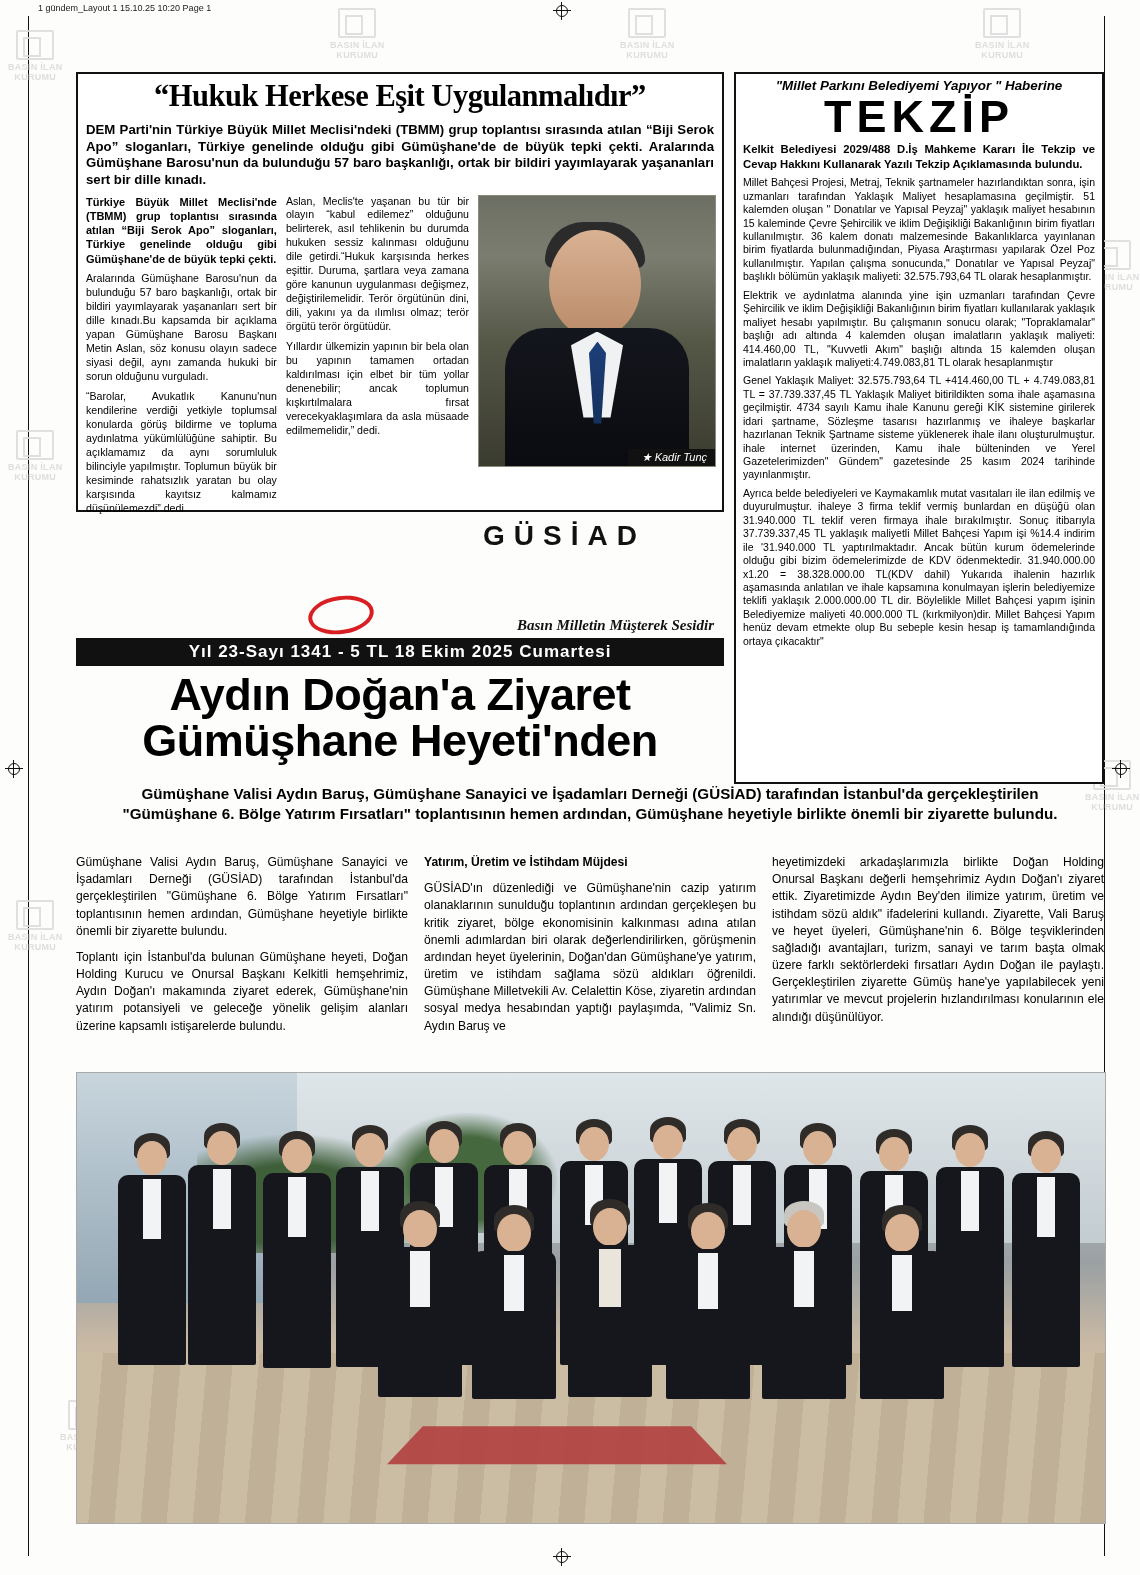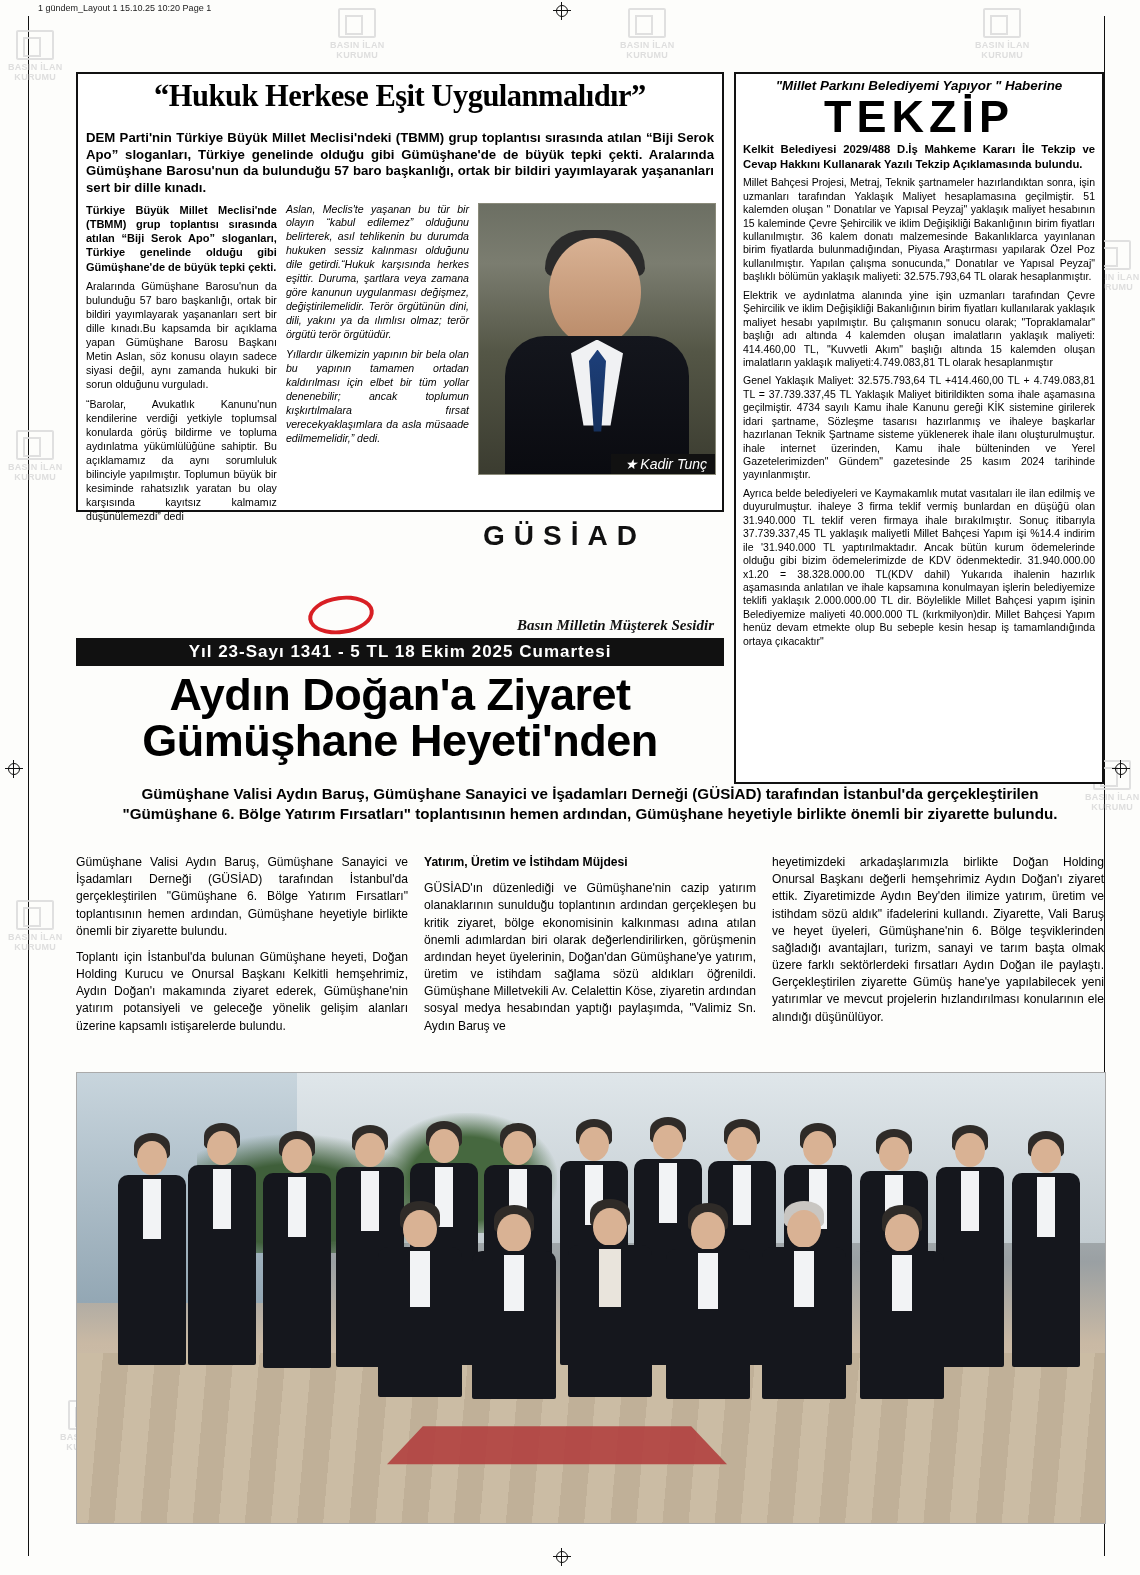--- a/index.html
+++ b/index.html
@@ -55,26 +55,26 @@
   .lead{
     position:absolute;left:0;top:0;width:648px;height:440px;
     border:2px solid #111;background:#fff;box-sizing:border-box;padding:6px 8px 4px;
   }
   .lead h1{
     margin:0 0 3px;font-family:"Liberation Serif", serif;
     font-size:30.5px;font-weight:bold;letter-spacing:-.5px;line-height:1.05;
     text-align:center;
   }
   .lead .spot{
-    font-size:13.2px;font-weight:bold;line-height:1.26;margin:18px 0 6px;
+    font-size:13.2px;font-weight:bold;line-height:1.26;margin:10px 0 6px;
     text-align:justify;
   }
   .lead .cols{display:flex;gap:9px;}
   .lead .c1{width:196px;}
-  .lead .c2{width:188px;font-style:italic;}
+  .lead .c2{width:188px;}
   .lead .c3{width:236px;position:relative;}
   .lead p{margin:0 0 6px;font-size:10.6px;line-height:1.32;text-align:justify;}
   .lead .bold-lead{font-weight:bold;font-size:11px;line-height:1.3;}
   .photo{
     width:236px;height:270px;background:
       linear-gradient(180deg,#6c6f63 0%,#7b7d70 22%,#545646 55%,#3b3c30 100%);
     position:relative;overflow:hidden;border:1px solid #8a8a7a;
   }
   .photo .face{
     position:absolute;left:70px;top:34px;width:92px;height:108px;border-radius:46px/54px;
@@ -90,21 +90,21 @@
   }
   .photo .shirt{
     position:absolute;left:92px;top:136px;width:52px;height:86px;background:#f0f1f3;
     clip-path:polygon(50% 0,100% 16%,76% 100%,24% 100%,0 16%);
   }
   .photo .tie{
     position:absolute;left:110px;top:146px;width:17px;height:82px;background:linear-gradient(180deg,#1d3f7a,#15305c);
     clip-path:polygon(50% 0,100% 14%,72% 100%,28% 100%,0 14%);
   }
   .credit{
-    position:absolute;right:0;bottom:0;background:#111;color:#fff;font-size:14px;
+    position:absolute;right:0;bottom:0;background:#111;color:#fff;font-size:11px;
     padding:2px 8px 2px 14px;font-style:italic;
   }
   .credit .star{color:#fff;margin-right:3px;}
 
   
   .tekzip{
     position:absolute;left:658px;top:0;width:370px;height:712px;
     border:2px solid #111;background:#fff;box-sizing:border-box;padding:5px 7px;
   }
   .tekzip .kicker{

